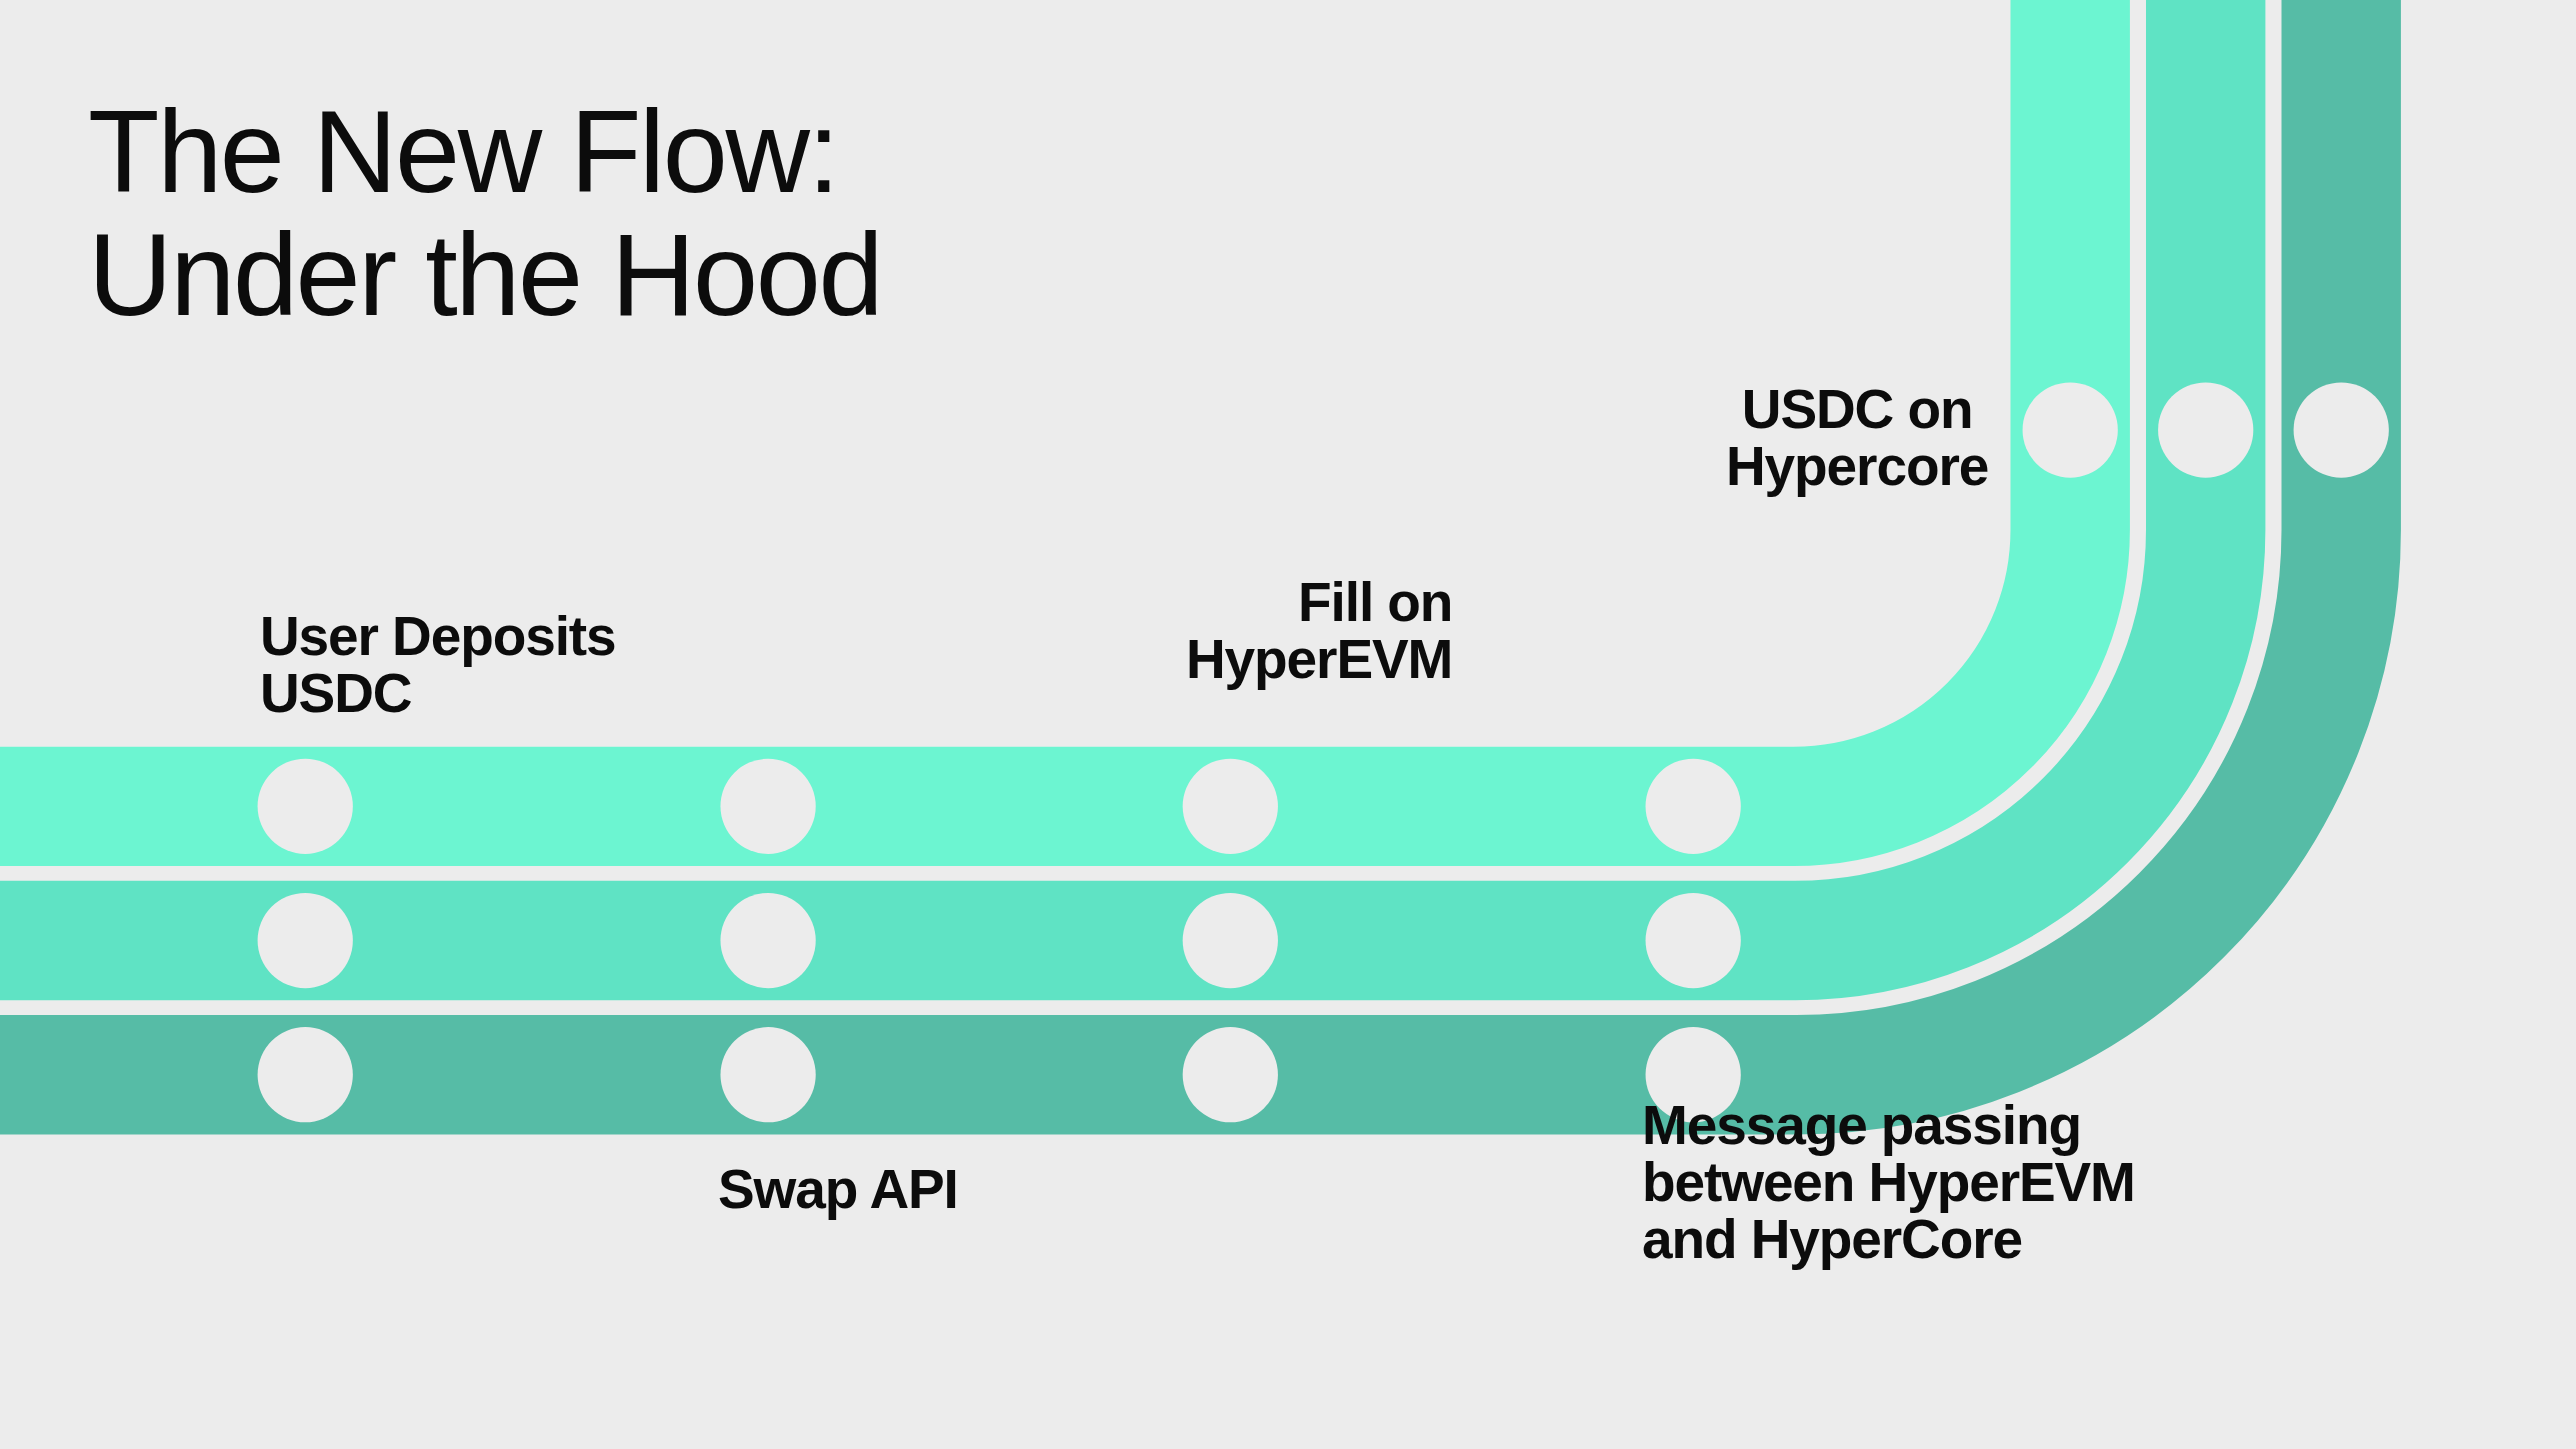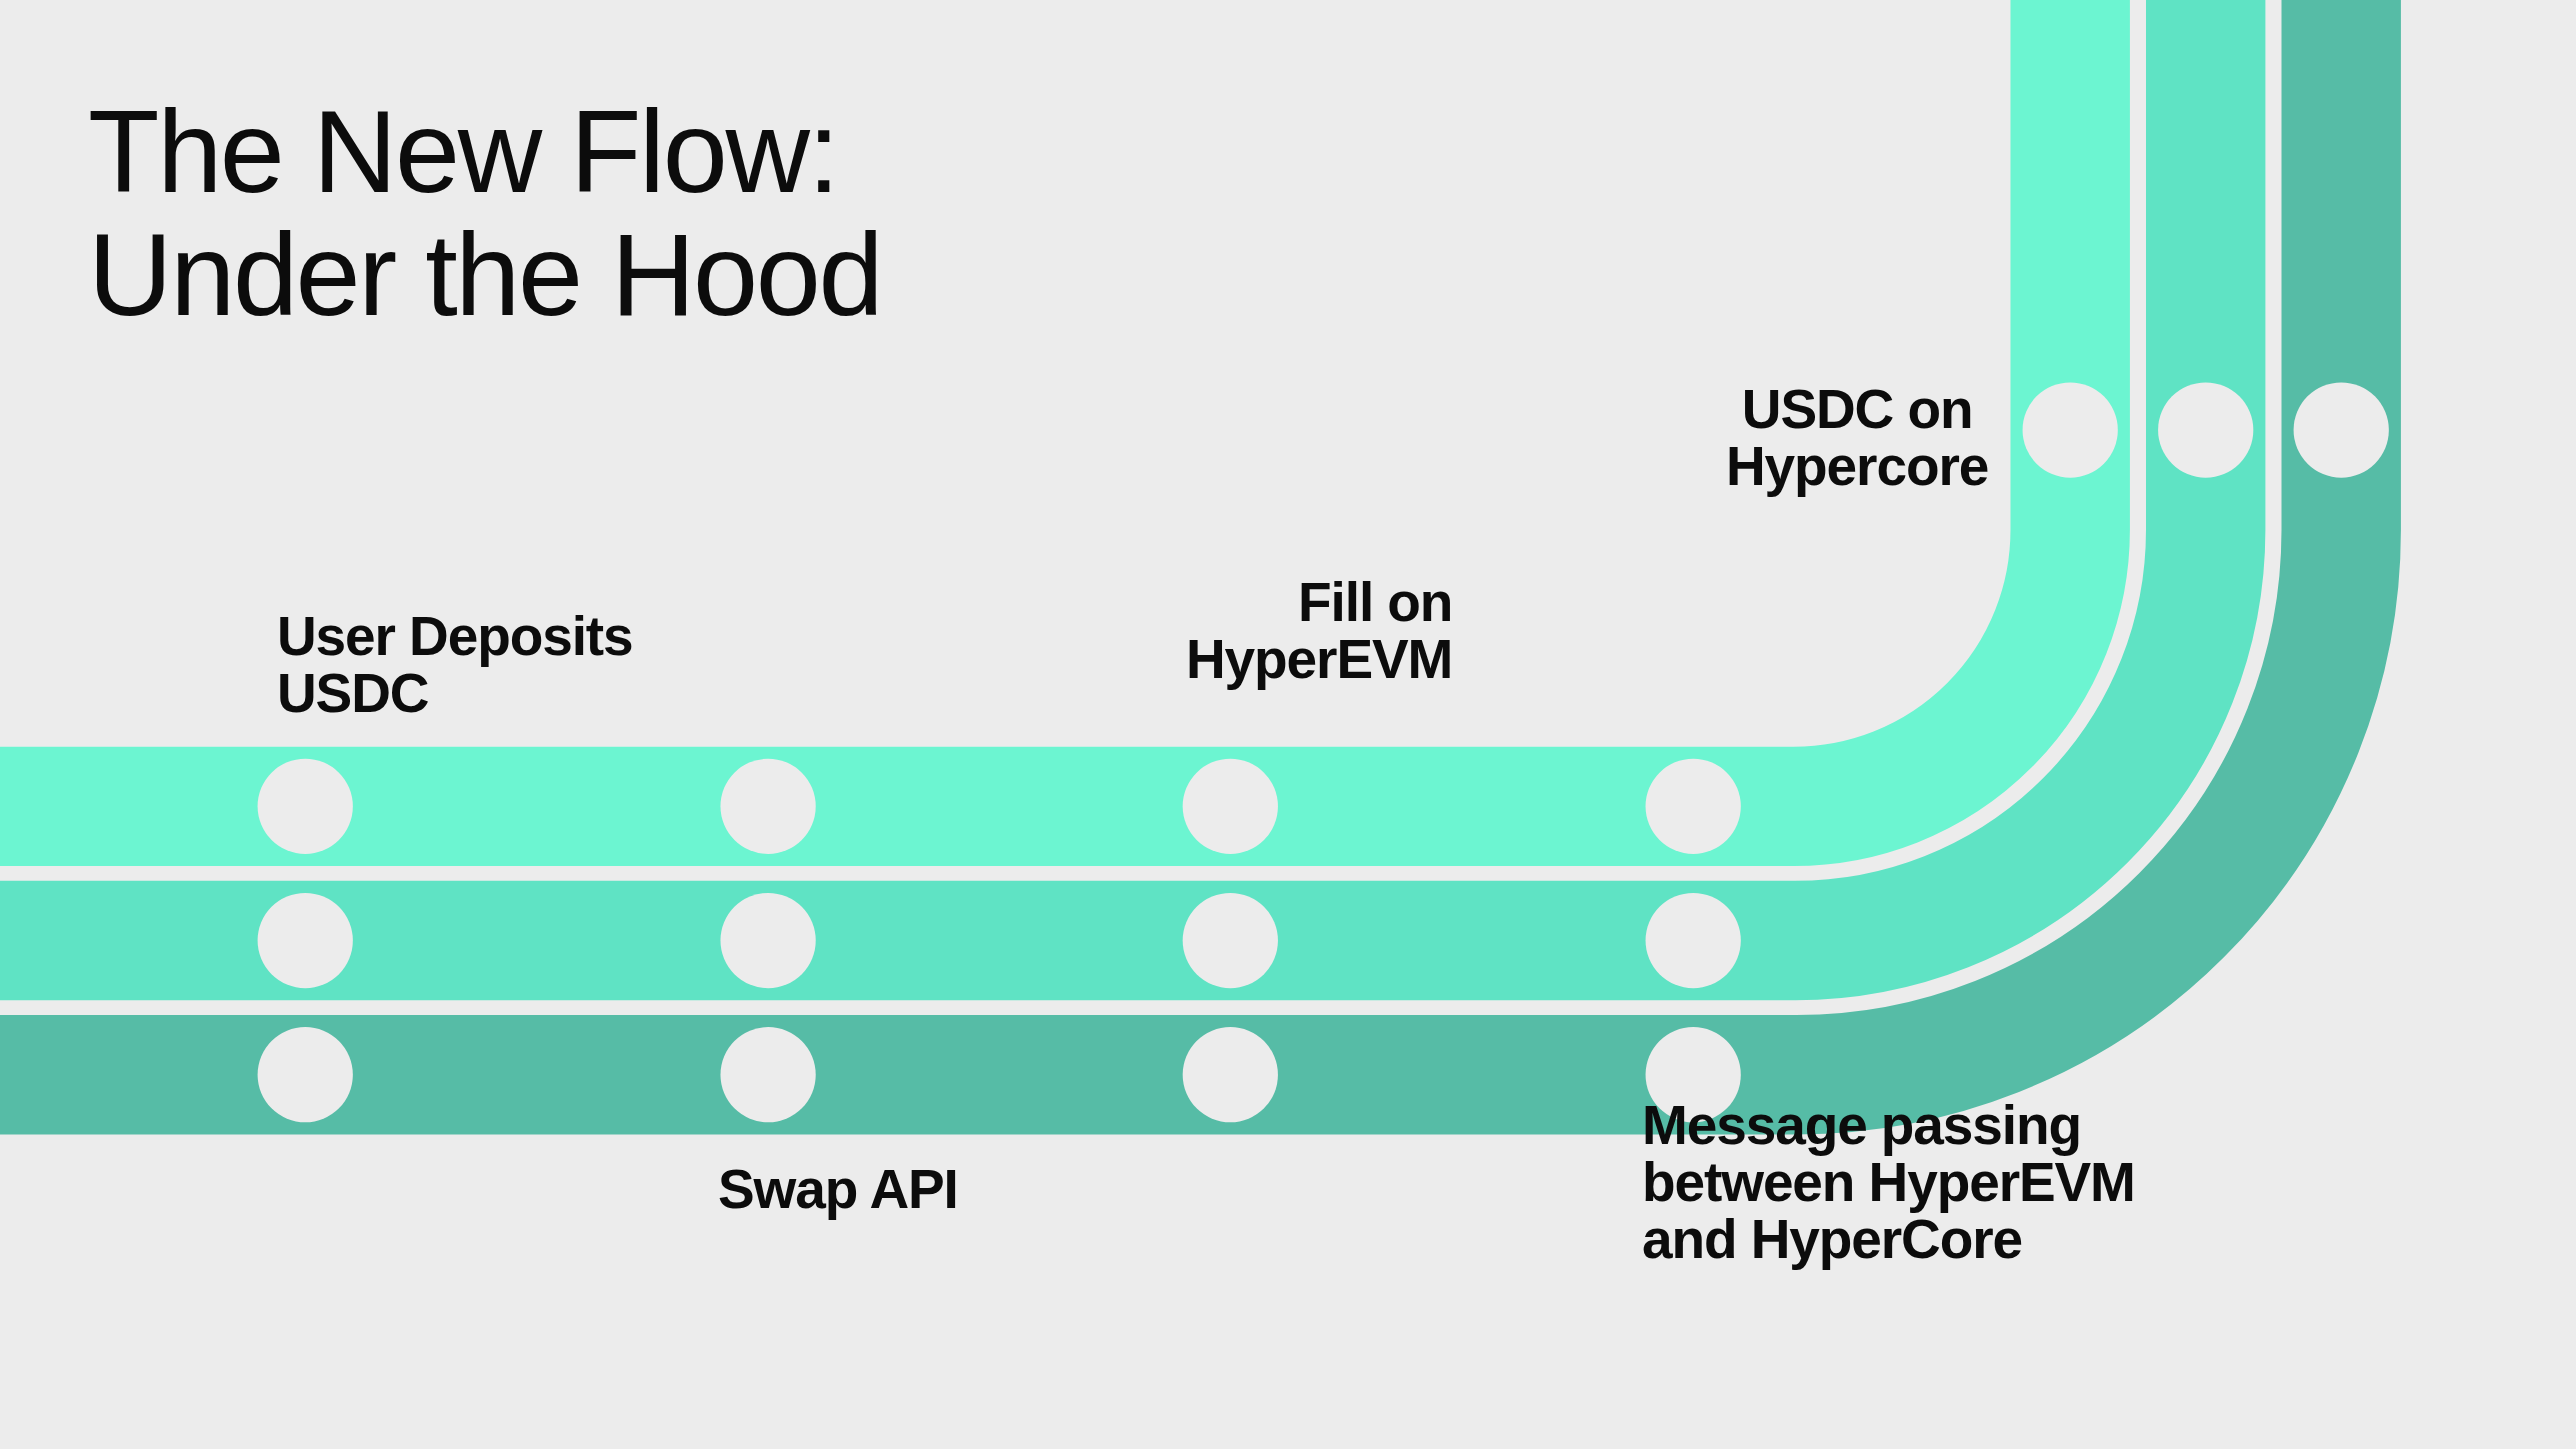--- a/index.html
+++ b/index.html
@@ -31,21 +31,21 @@
     white-space: pre-line;
   }
   .label {
     position: absolute;
     font-size: 55px;
     line-height: 57px;
     font-weight: 700;
     letter-spacing: -0.02em;
     white-space: pre-line;
   }
-  .label-user-deposits { left: 260px;  top: 608px; margin-left: 17px;  }
+  .label-user-deposits { left: 260px;  top: 608px;  }
   .label-fill-on       { left: 1186px; top: 574px; text-align: right;  }
   .label-usdc-hypercore{ left: 1726px; top: 381px; text-align: center;  }
   .label-swap-api      { left: 718px; top: 1161px; text-align: center; }
   .label-message       { left: 1642px; top: 1097px; }
 </style>
 </head>
 <body style="background: rgb(236, 236, 236); color: rgb(12, 12, 12);">
 
 <svg id="flow-svg" width="2576" height="1449" viewBox="0 0 3840 2160" xmlns="http://www.w3.org/2000/svg">
 

